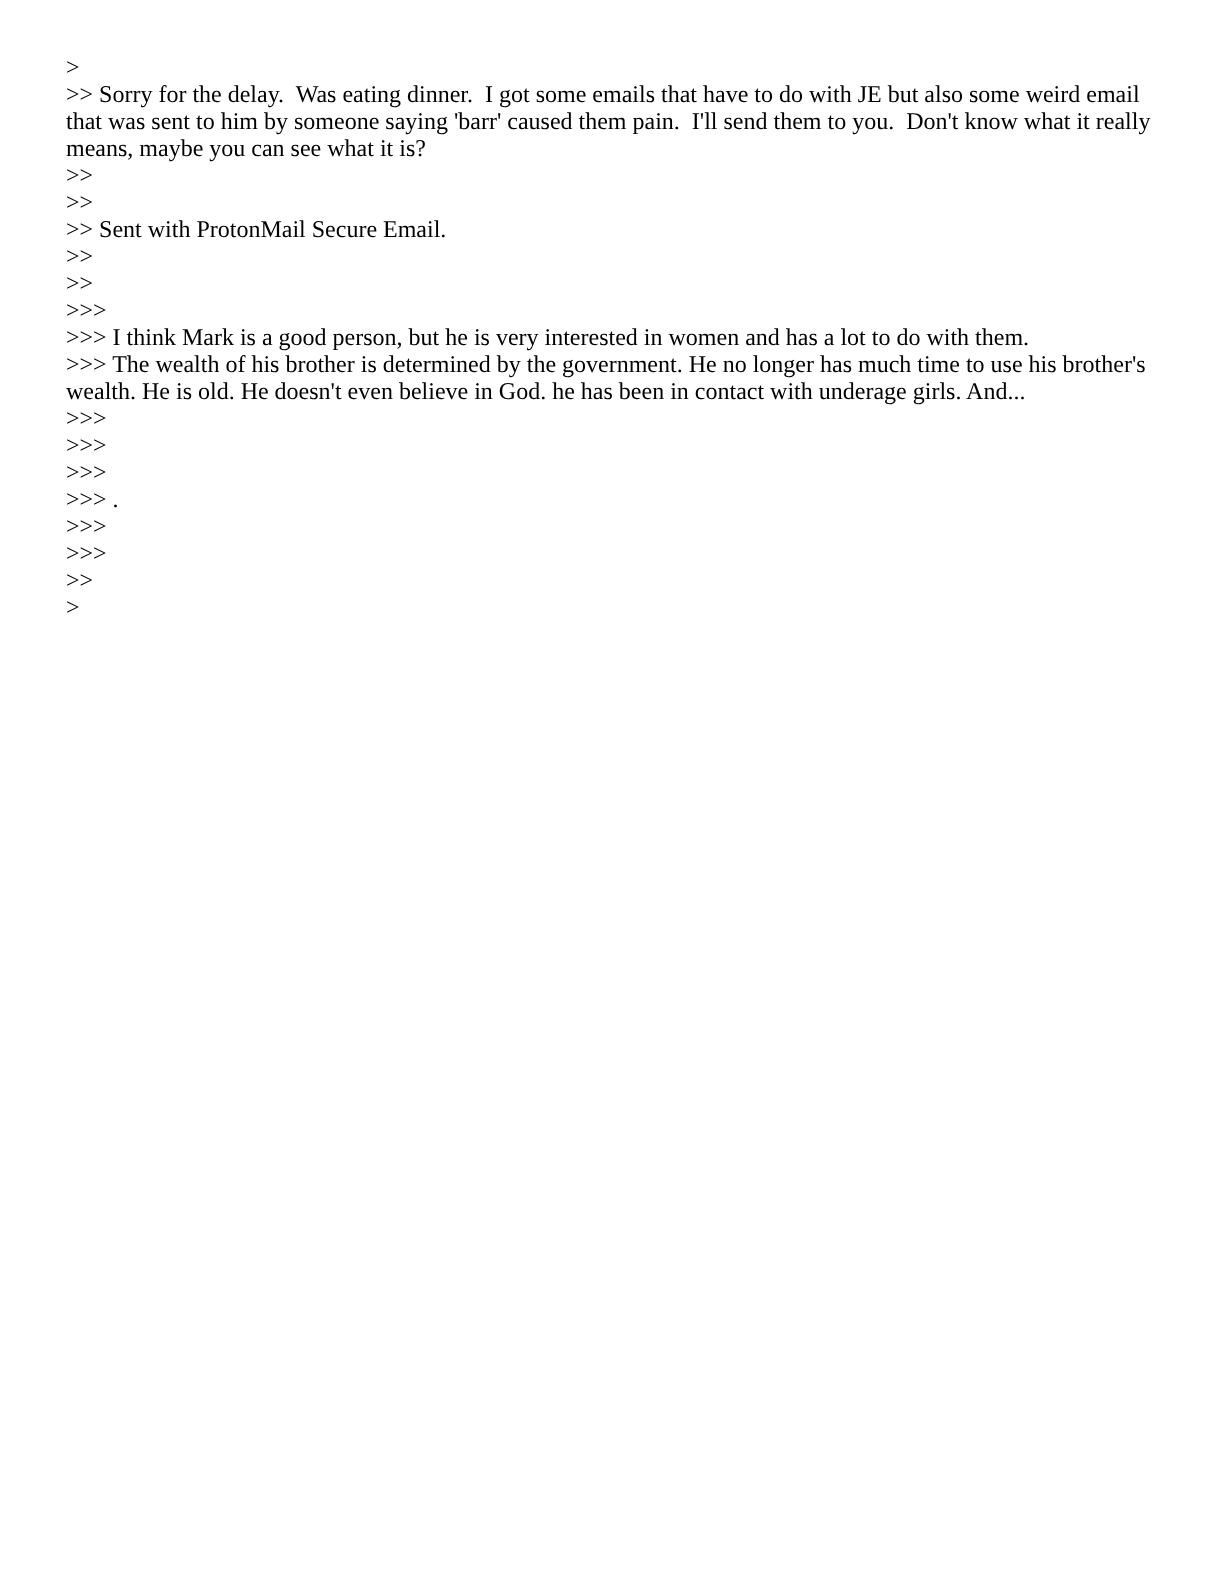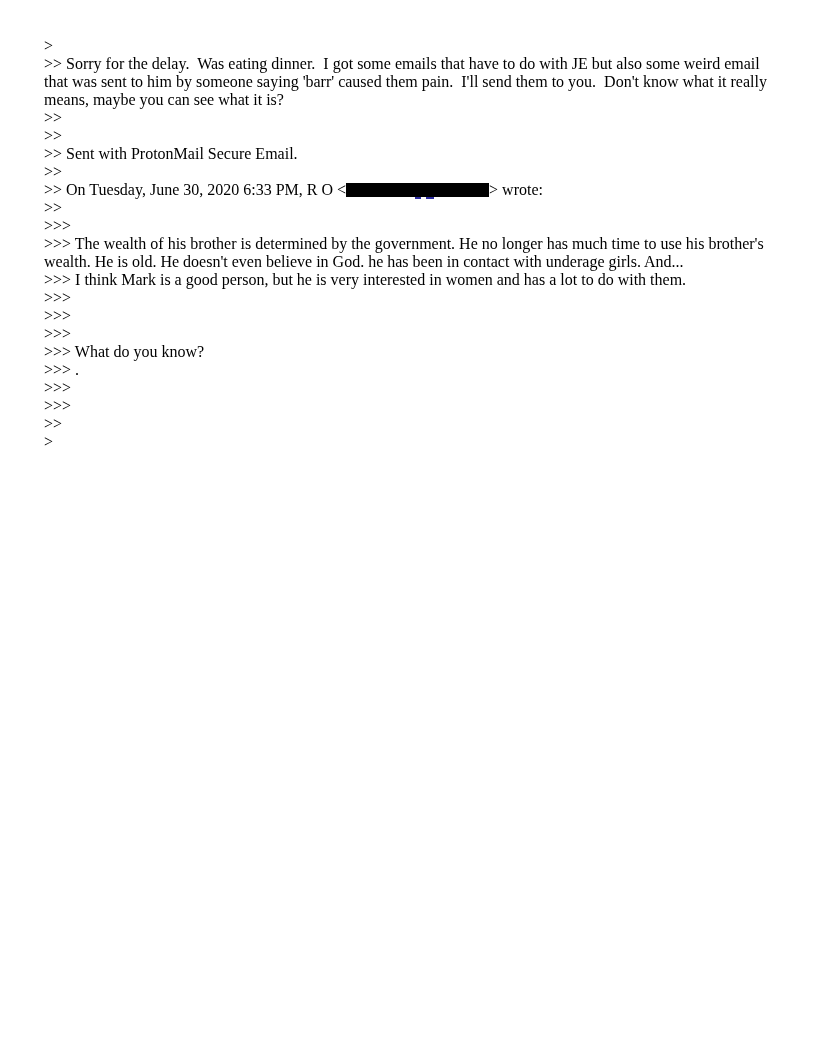--- a/index.html
+++ b/index.html
@@ -47,28 +47,26 @@
 <body>
 
 <div class="page">
   <div class="email-body" id="email-lines">
       <div class="line">&gt;</div>
       <div class="line">&gt;&gt; Sorry for the delay.  Was eating dinner.  I got some emails that have to do with JE but also some weird email that was sent to him by someone saying 'barr' caused them pain.  I'll send them to you.  Don't know what it really means, maybe you can see what it is?</div>
       <div class="line">&gt;&gt;</div>
       <div class="line">&gt;&gt;</div>
       <div class="line">&gt;&gt; Sent with ProtonMail Secure Email.</div>
       <div class="line">&gt;&gt;</div>
-      <div class="line"><span>&gt;&gt; On Tuesday, June 30, 2020 6:33 PM, R O &lt;</span><span class="redaction" style="background: rgb(0, 0, 0); width: 143px; height: 14px;"><span class="peek p1" style="background: rgb(45, 45, 160);"></span><span class="peek p2" style="background: rgb(45, 45, 160);"></span></span><span>&gt; wrote:</span></div>
       <div class="line">&gt;&gt;</div>
       <div class="line">&gt;&gt;&gt;</div>
+      <div class="line">&gt;&gt;&gt; I think Mark is a good person, but he is very interested in women and has a lot to do with them.</div>
       <div class="line">&gt;&gt;&gt; The wealth of his brother is determined by the government. He no longer has much time to use his brother's wealth. He is old. He doesn't even believe in God. he has been in contact with underage girls. And...</div>
-      <div class="line">&gt;&gt;&gt; I think Mark is a good person, but he is very interested in women and has a lot to do with them.</div>
       <div class="line">&gt;&gt;&gt;</div>
       <div class="line">&gt;&gt;&gt;</div>
       <div class="line">&gt;&gt;&gt;</div>
-      <div class="line">&gt;&gt;&gt; What do you know?</div>
       <div class="line">&gt;&gt;&gt; .</div>
       <div class="line">&gt;&gt;&gt;</div>
       <div class="line">&gt;&gt;&gt;</div>
       <div class="line">&gt;&gt;</div>
       <div class="line">&gt;</div>
     </div>
 </div>
 
 </body></html>

